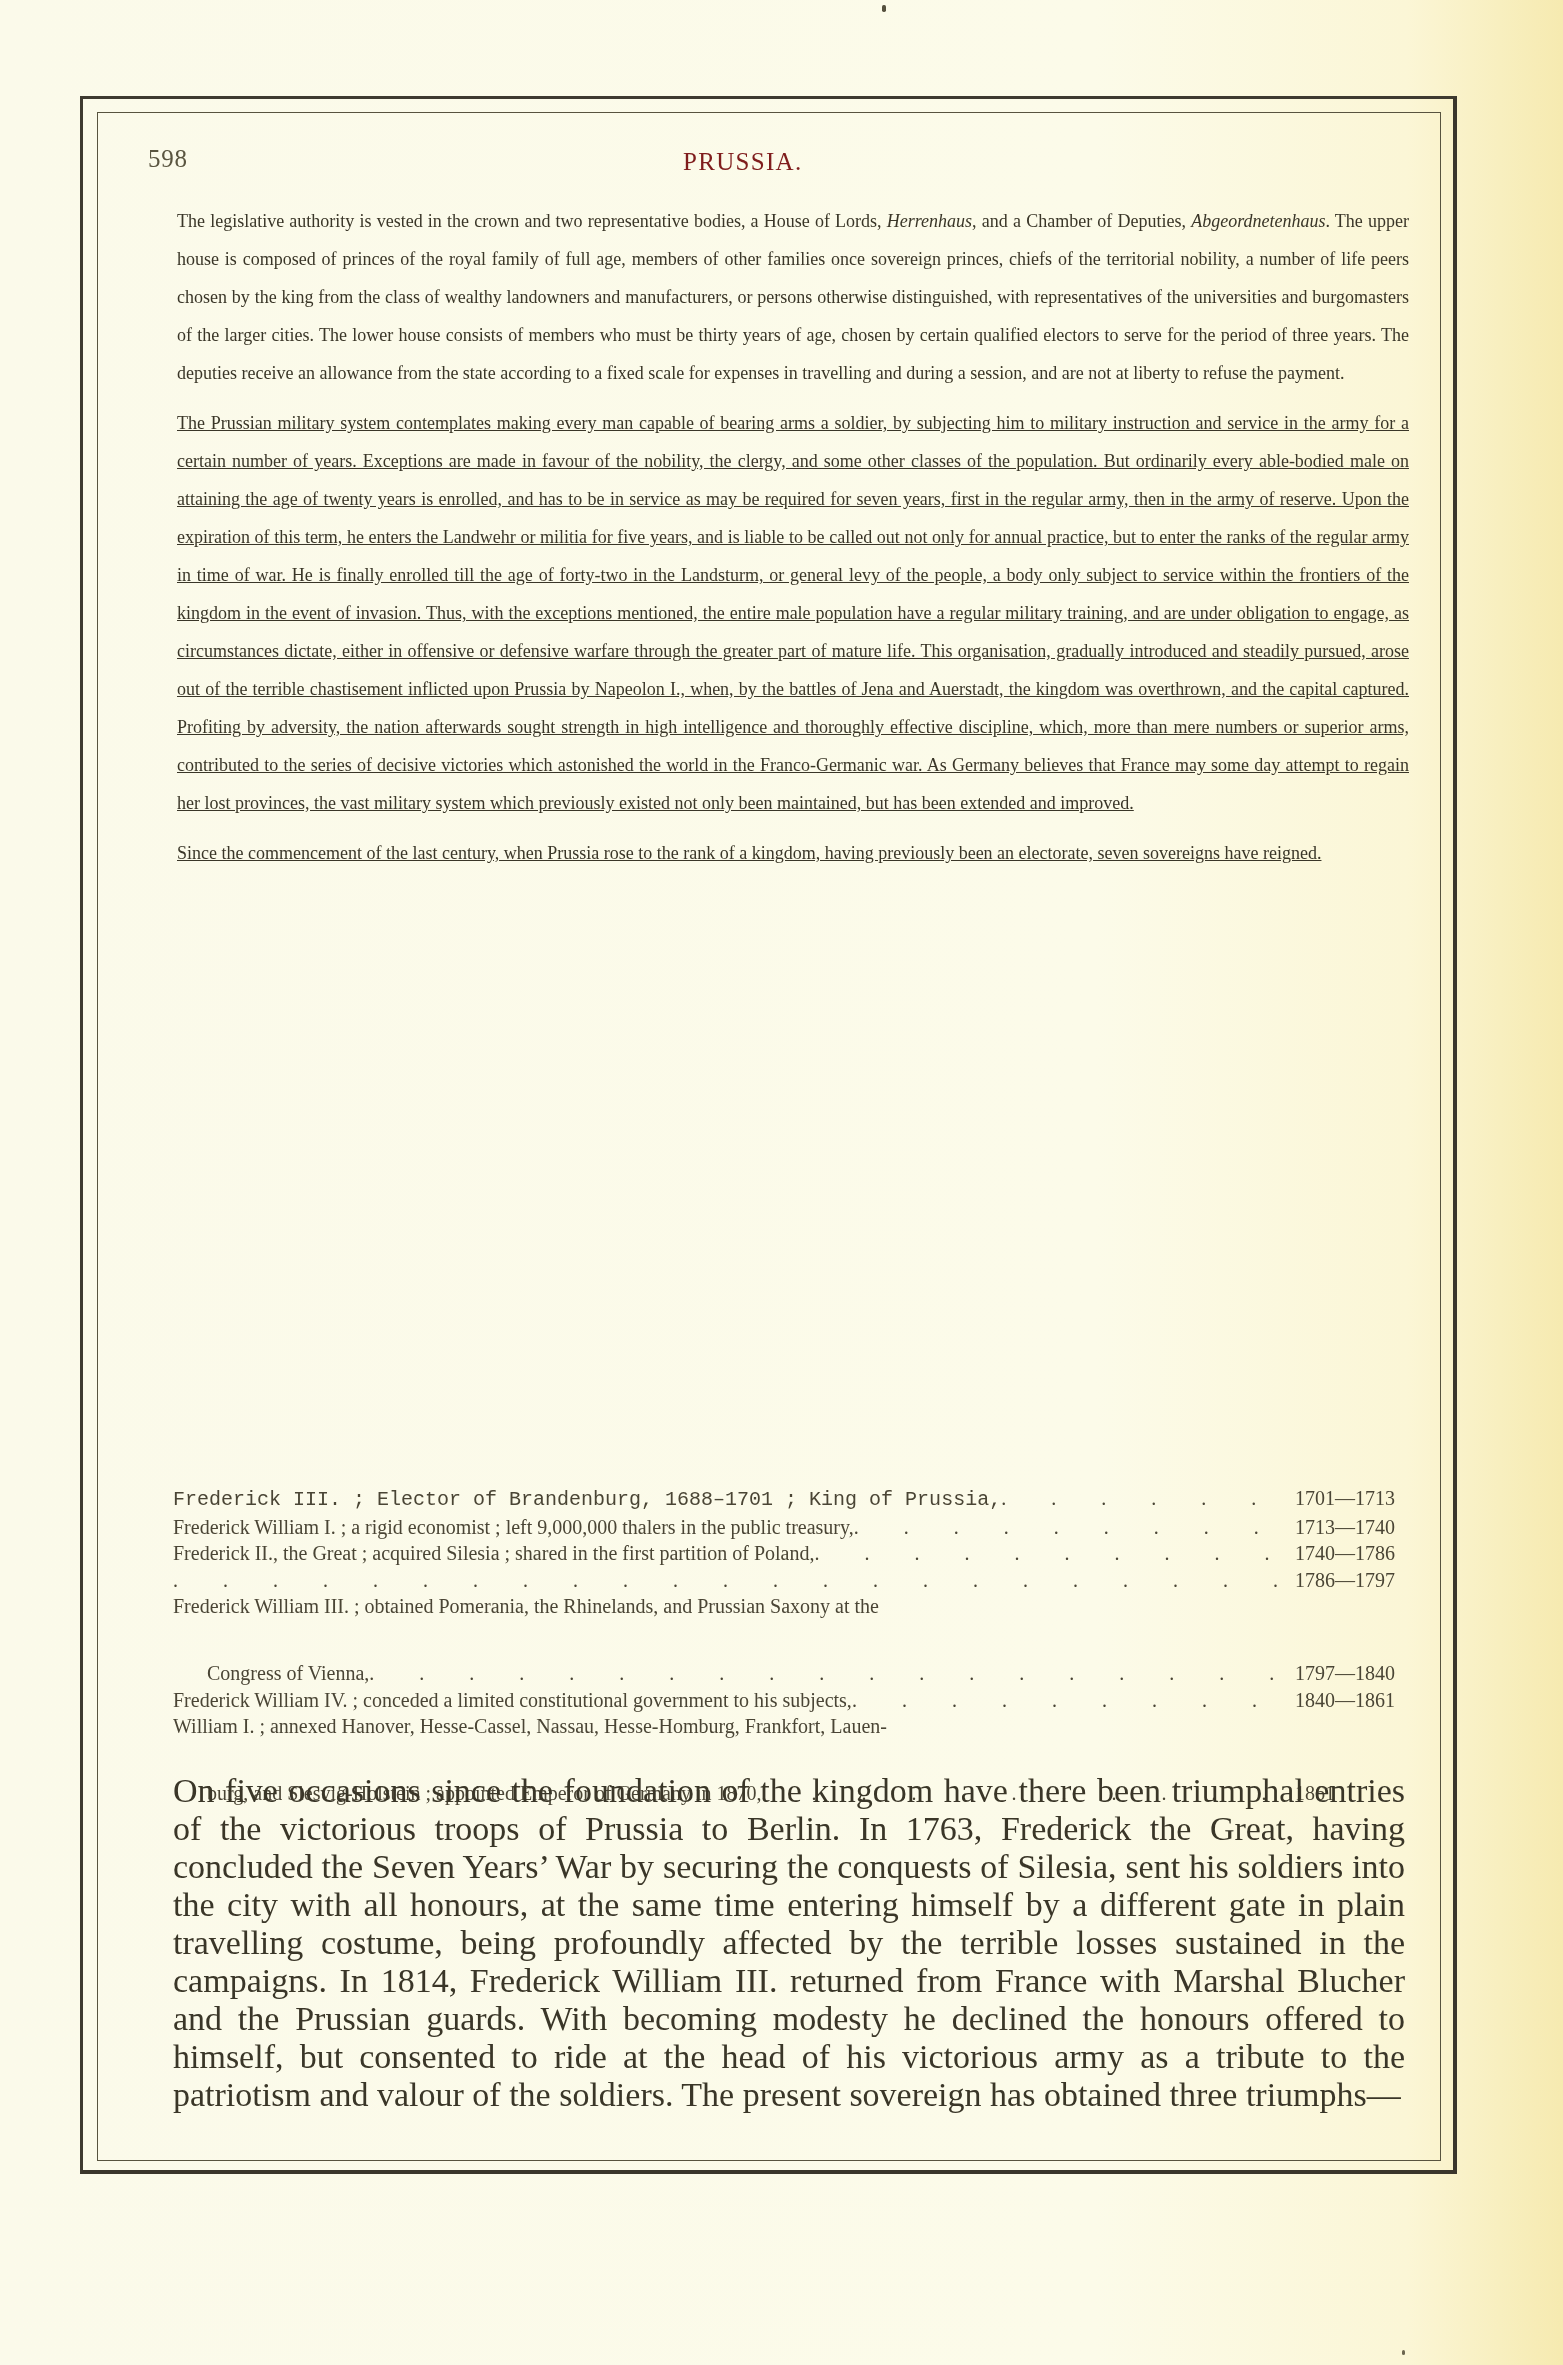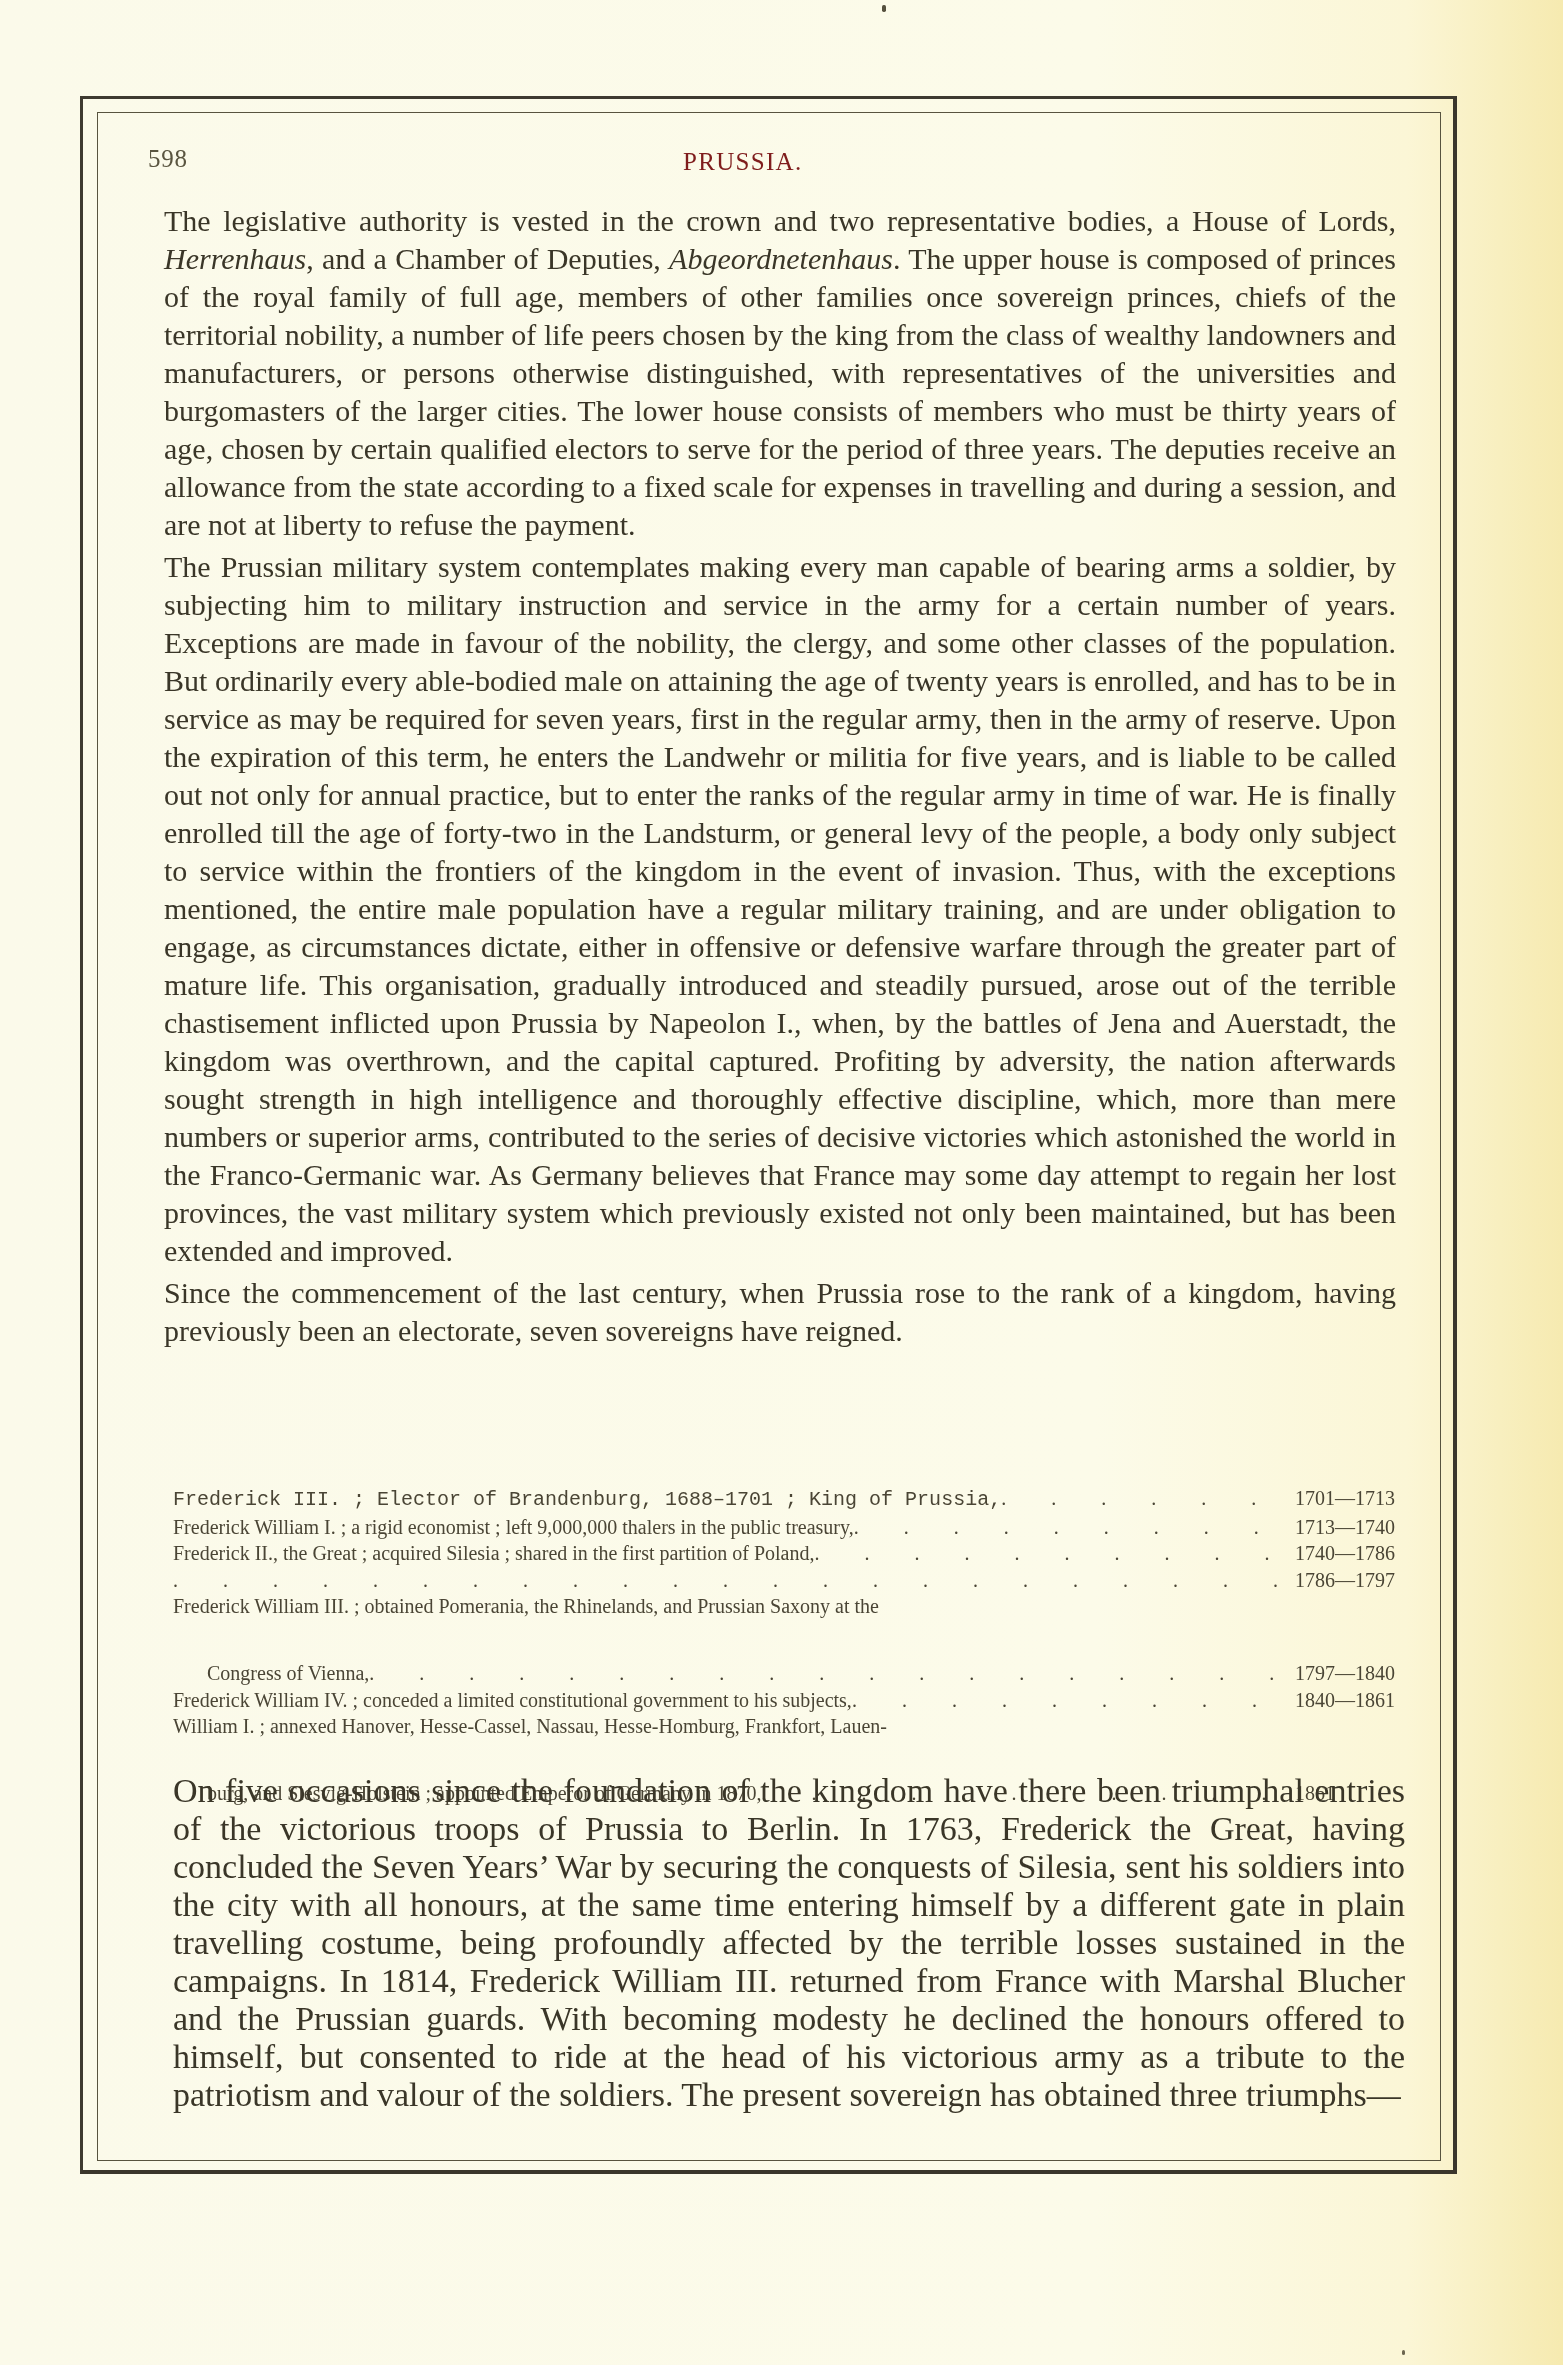--- a/index.html
+++ b/index.html
@@ -22,25 +22,25 @@
   .running-head {
     position: absolute; top: 145px; left: 0; width: 1339px; height: 34px;
   }
   .page-number {
     position: absolute; left: 148px; top: 0; font-size: 25px; color: #5a5540; letter-spacing: 0.8px;
   }
   .page-title {
     position: absolute; left: 683px; top: 3.4px; font-size: 25px; letter-spacing: 1.3px; color: #7f1d1d;
   }
   .body-text {
-    position: absolute; left: 164px; top: 202px; width: 1232px;
-    font-size: 30px; line-height: 38px; text-align: justify;
+    position: absolute; left: 177px; top: 202px; width: 1232px;
+    font-size: 18px; line-height: 38px; text-align: justify;
   }
   .para { margin: 0; text-indent: 0; }
-  .para + .para { margin-top: 4px; }
+  .para + .para { margin-top: 12px; text-decoration: underline; }
   .para em { font-style: italic; }
   .reigns {
     position: absolute; left: 173px; top: 1485px; width: 1232px;
     font-size: 20px; line-height: 26.6px; color: #4a4535;
   }
   .reign-row { display: flex; align-items: baseline; }
   .reign-desc { flex: 1 1 auto; white-space: nowrap; overflow: hidden; }
   .reign-cont { padding-left: 34px; margin-top: 40px; }
   .reign-dots { flex: 1 1 auto; overflow: hidden; white-space: nowrap; letter-spacing: 20px; text-align: right; padding-right: 10px; }
   .reign-dates { flex: 0 0 auto; width: 110px; text-align: left; padding-left: 0; }

